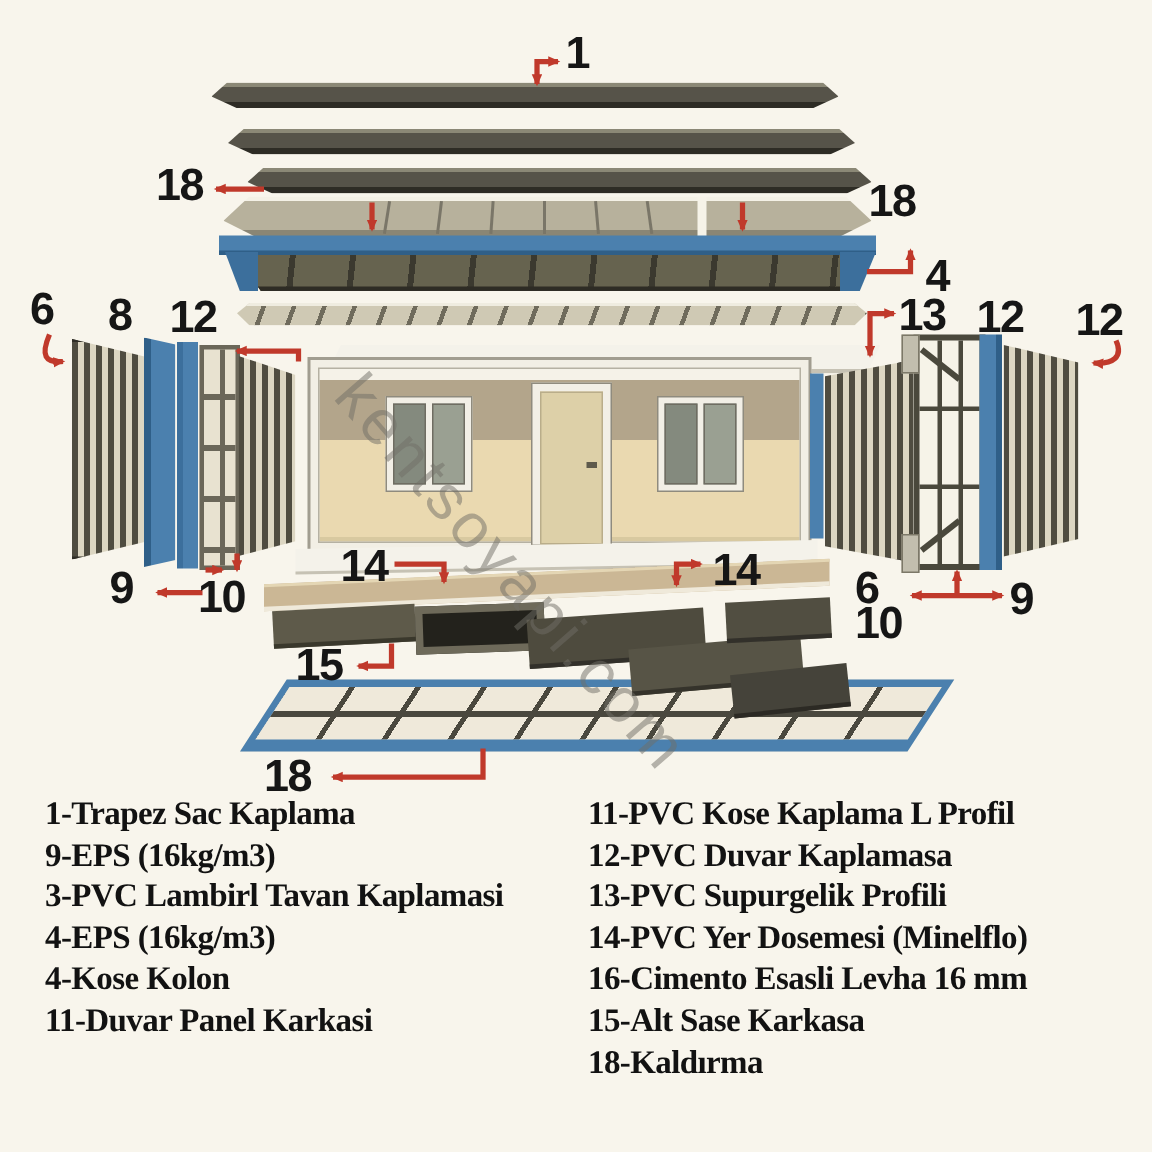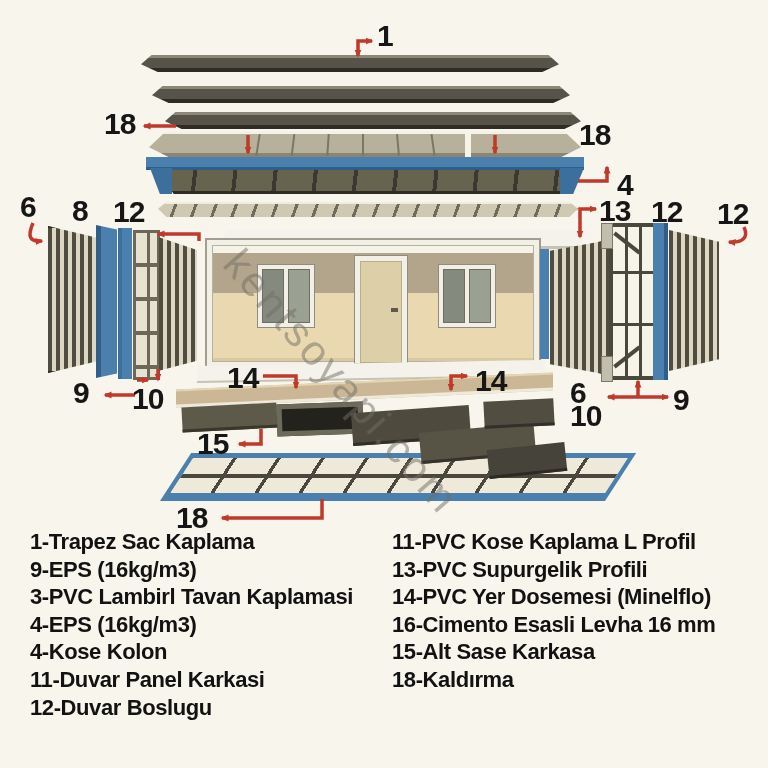--- a/index.html
+++ b/index.html
@@ -27,21 +27,21 @@
   .blue{background:#4b80ae;}
   .label{
     position:absolute;z-index:45;
     font-weight:bold;font-size:30px;line-height:1;color:#161616;
     letter-spacing:-1px;
   }
   .legend{
     position:absolute;left:0;top:528px;width:768px;z-index:10;
     display:flex;
   }
-  .legend .col{width:362px;padding-left:30px;}
+  .legend .col{width:362px;padding-left:30px;font-family:Liberation Serif, serif;}
   .legend .col.right{padding-left:0;width:376px;}
   .legend .item{
     font-weight:bold;font-size:22px;line-height:27.6px;color:#121212;
     white-space:nowrap;letter-spacing:-0.4px;
   }
   .watermark{
     position:absolute;left:250px;top:240px;z-index:50;
     transform:rotate(49deg);transform-origin:0 0;
     font-size:42px;letter-spacing:3px;color:rgba(112,109,101,0.5);
     white-space:nowrap;
@@ -262,24 +262,24 @@
   </div>
 
   <div class="legend">
     <div class="col">
       <div class="item">1-Trapez Sac Kaplama</div>
       <div class="item">9-EPS (16kg/m3)</div>
       <div class="item">3-PVC Lambirl Tavan Kaplamasi</div>
       <div class="item">4-EPS (16kg/m3)</div>
       <div class="item">4-Kose Kolon</div>
       <div class="item">11-Duvar Panel Karkasi</div>
-      <div class="item">12-Duvar Boslugu</div>
     </div>
     <div class="col right">
       <div class="item">11-PVC Kose Kaplama L Profil</div>
+      <div class="item">12-PVC Duvar Kaplamasa</div>
       <div class="item">13-PVC Supurgelik Profili</div>
       <div class="item">14-PVC Yer Dosemesi (Minelflo)</div>
       <div class="item">16-Cimento Esasli Levha 16 mm</div>
       <div class="item">15-Alt Sase Karkasa</div>
       <div class="item">18-Kaldırma</div>
     </div>
   </div>
 </div>
 
 </body></html>

